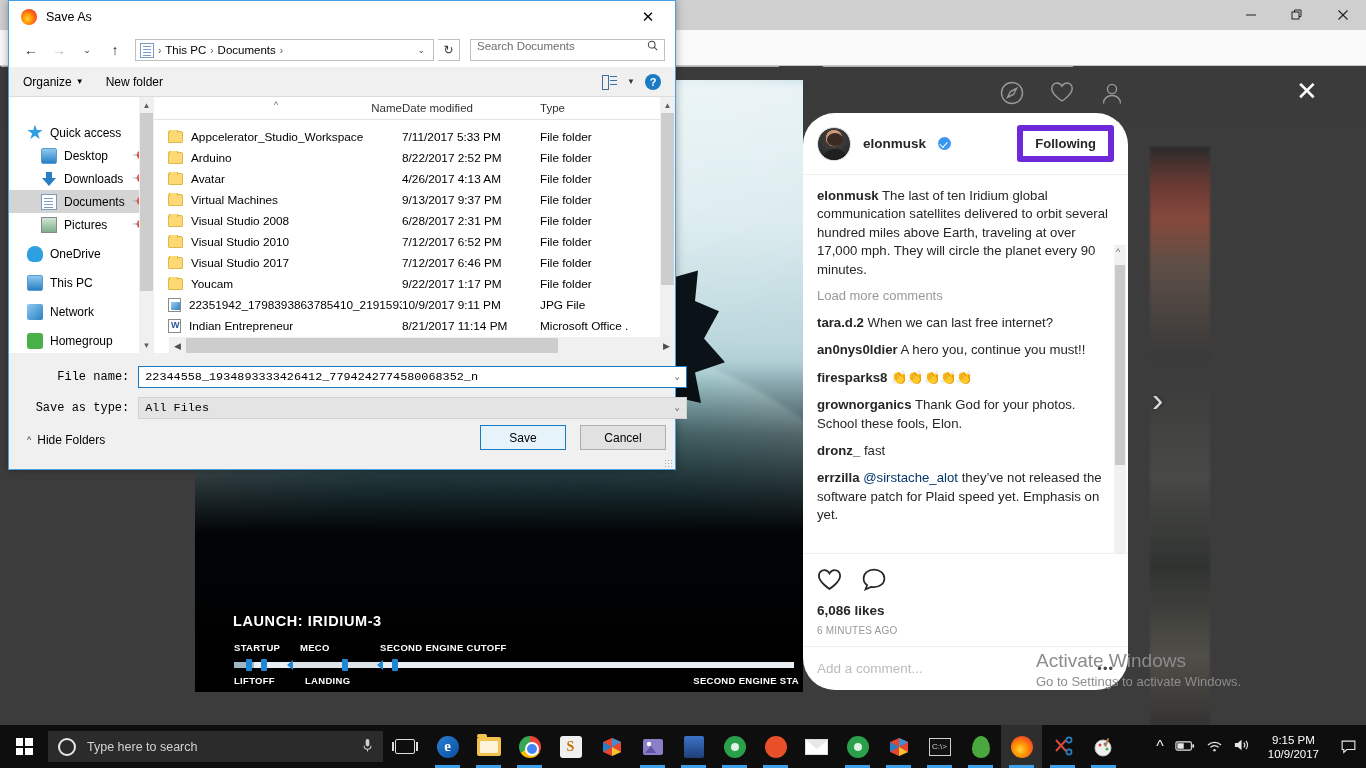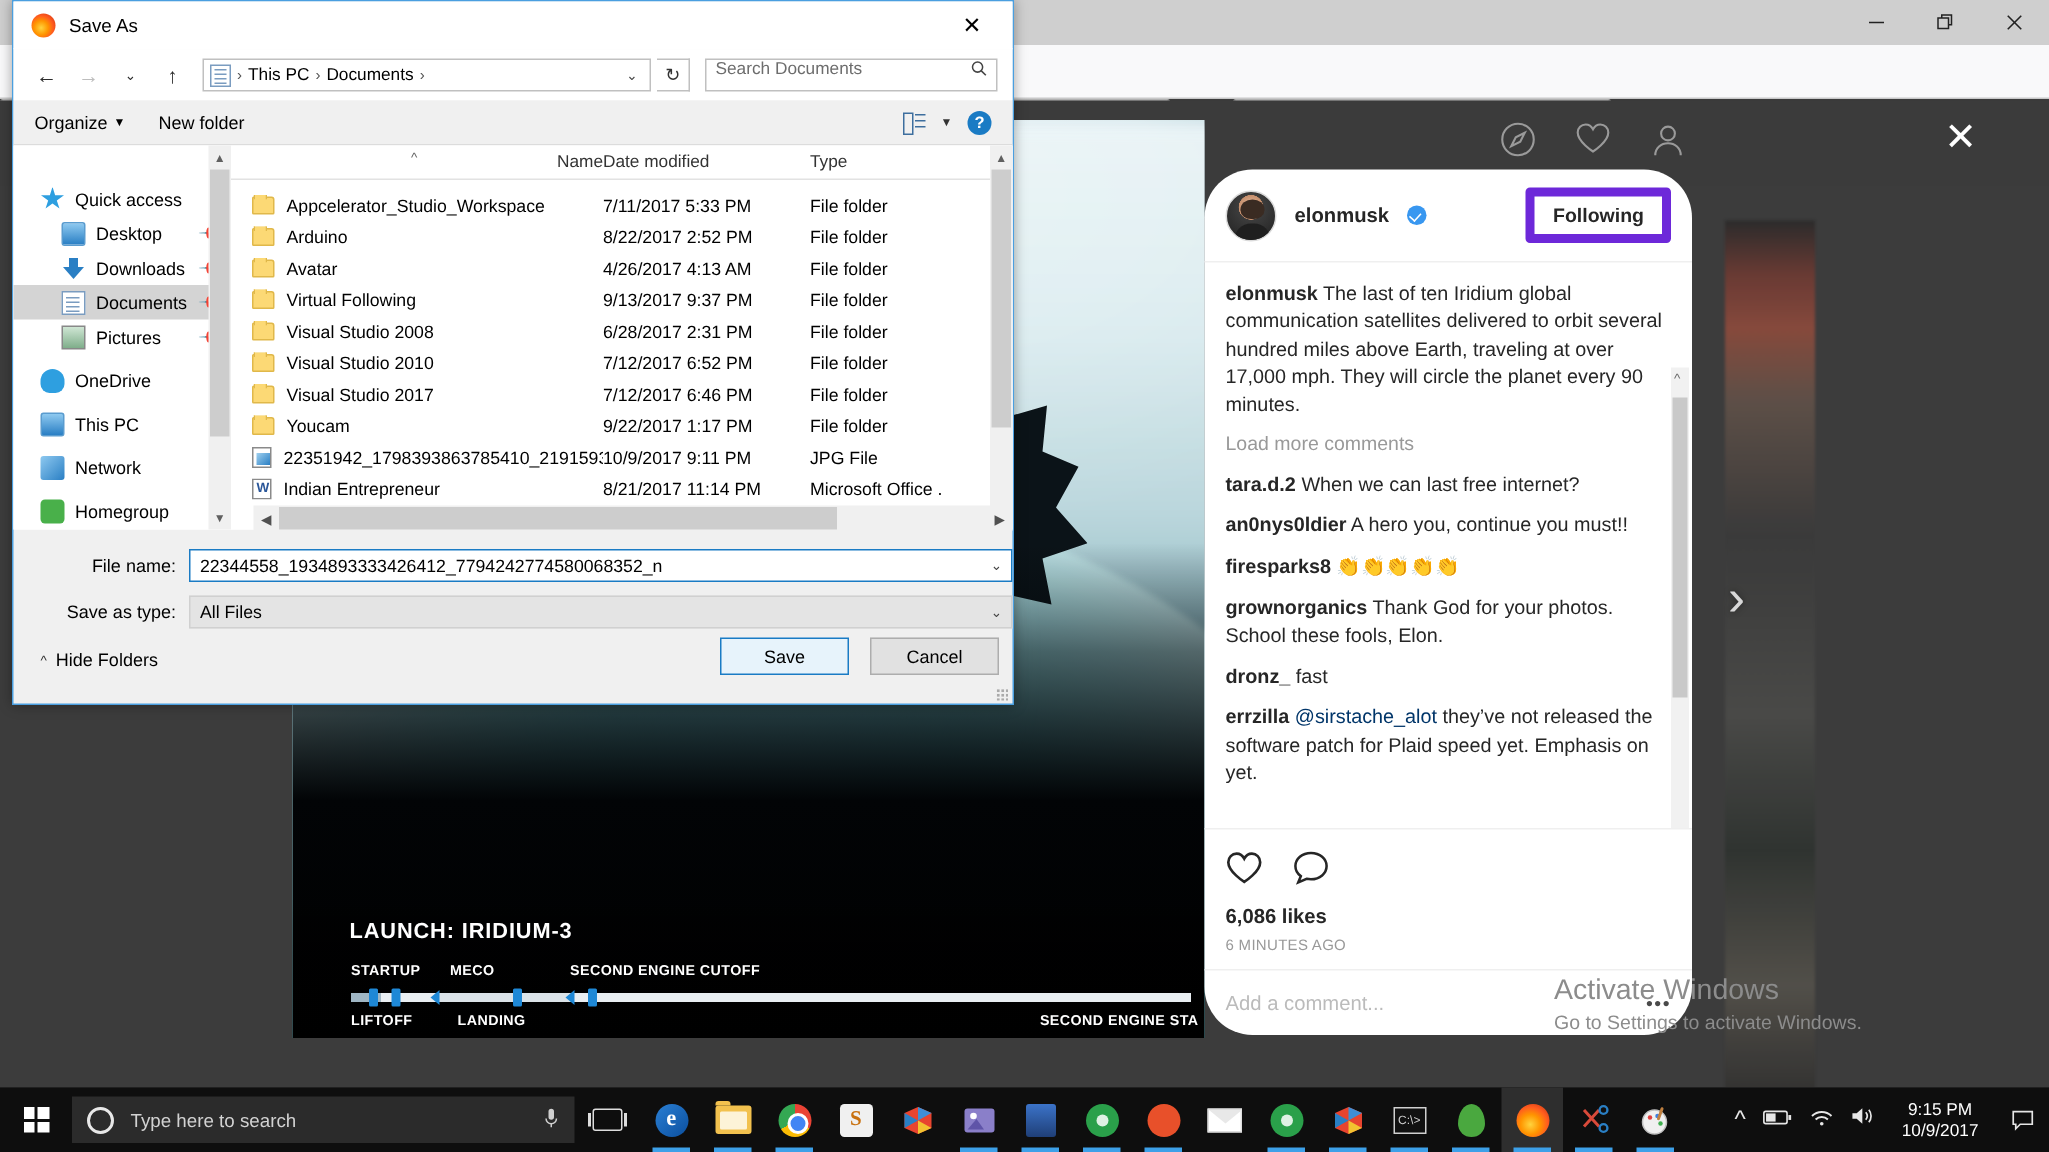--- a/index.html
+++ b/index.html
@@ -312,21 +312,21 @@
   .vscroll .thumb{position:absolute;left:1px;width:13px;background:#cdcdcd;}
   .np-scroll{ position:absolute; right:0; top:0; width:15px; height:100%; background:#f0f0f0; }
 
   .hscroll {
     position:absolute; left:160px; top:336px; width:506px; height:17px; background:#f0f0f0;
     display:flex; align-items:center;
   }
   .hscroll .lt,.hscroll .rt{width:17px;height:17px;display:flex;align-items:center;justify-content:center;font-size:9px;color:#505050;}
   .hscroll .thumb{height:15px;background:#cdcdcd;}
 
-  .dlg-fields { position:absolute; left:0; top:362px; width:666px; }
+  .dlg-fields { position:absolute; left:12px; top:362px; width:666px;font-family:Liberation Mono, monospace; }
   .frow { display:flex; align-items:center; height:27px; margin-bottom:4px; }
   .flabel { width:122px; text-align:right; padding-right:9px; font-size:12px; color:#000; }
   .fctl { width:572px; height:22px; display:flex; align-items:center; padding:0 6px; font-size:11.8px; }
   .fctl.fname { border:1px solid #1a7bc4; background:#fff; color:#000; }
   .fctl.ftype { border:1px solid #d0d0d0; background:#e4e4e4; color:#000; }
   .fctl .cv { margin-left:auto; font-size:9px; color:#444; }
 
   .dlg-footer { position:absolute; left:0; bottom:0; width:666px; height:52px; }
   .hide-folders { position:absolute; left:18px; top:16px; font-size:12px; color:#000; display:flex; align-items:center; gap:6px; }
   .hide-folders .cv { font-size:9px; color:#333; }
@@ -744,21 +744,21 @@
             <div class="c1">
                 <span class="fold"></span>
                 <span>Avatar</span>
               </div>
             <div class="c2">4/26/2017 4:13 AM</div>
             <div class="c3">File folder</div>
           </div>
           <div class="row">
             <div class="c1">
                 <span class="fold"></span>
-                <span>Virtual Following</span>
+                <span>Virtual Machines</span>
               </div>
             <div class="c2">9/13/2017 9:37 PM</div>
             <div class="c3">File folder</div>
           </div>
           <div class="row">
             <div class="c1">
                 <span class="fold"></span>
                 <span>Visual Studio 2008</span>
               </div>
             <div class="c2">6/28/2017 2:31 PM</div>

